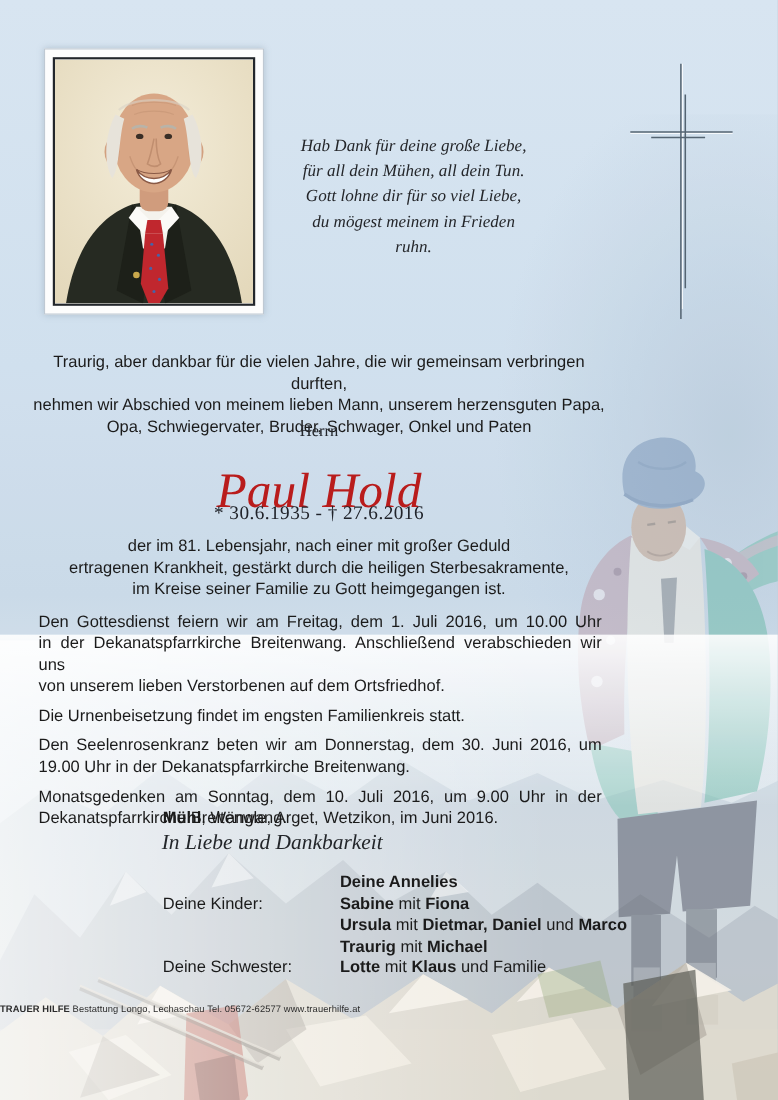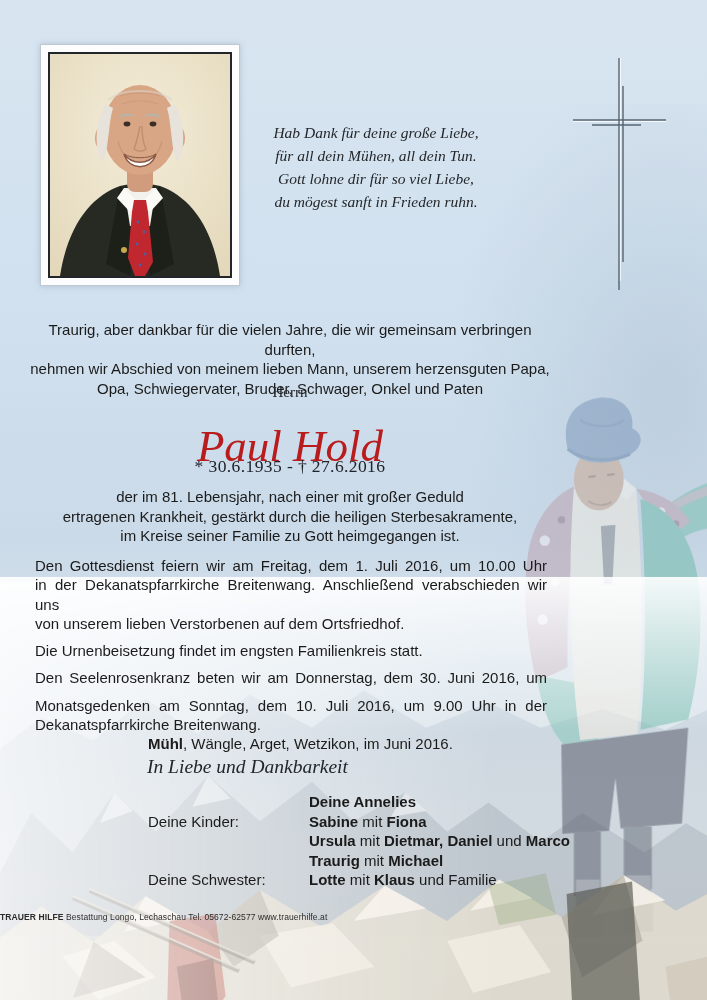--- a/index.html
+++ b/index.html
@@ -223,21 +223,21 @@
         <line x1="61" y1="34" x2="61" y2="210"></line>
         <line x1="11" y1="68" x2="104" y2="68"></line>
         <line x1="30" y1="73" x2="79" y2="73"></line>
       </g>
     </svg>
 
     <div class="poem">
       <div>Hab Dank für deine große Liebe,</div>
       <div>für all dein Mühen, all dein Tun.</div>
       <div>Gott lohne dir für so viel Liebe,</div>
-      <div>du mögest sanft in Frieden ruhn.</div>
+      <div>du mögest meinem in Frieden ruhn.</div>
     </div>
 
     <div class="centerblock intro">
       <div>Traurig, aber dankbar für die vielen Jahre, die wir gemeinsam verbringen durften,</div>
       <div>nehmen wir Abschied von meinem lieben Mann, unserem herzensguten Papa,</div>
       <div>Opa, Schwiegervater, Bruder, Schwager, Onkel und Paten</div>
     </div>
 
     <div class="centerblock salutation">Herrn</div>
     <div class="centerblock deceased-name">Paul Hold</div>
@@ -253,20 +253,21 @@
       <div class="para">
         <div class="jl">Den Gottesdienst feiern wir am Freitag, dem 1. Juli 2016, um 10.00 Uhr</div>
         <div class="jl">in der Dekanatspfarrkirche Breitenwang. Anschließend verabschieden wir uns</div>
         <div class="ll">von unserem lieben Verstorbenen auf dem Ortsfriedhof.</div>
       </div>
       <div class="para">
         <div class="ll">Die Urnenbeisetzung findet im engsten Familienkreis statt.</div>
       </div>
       <div class="para">
         <div class="jl">Den Seelenrosenkranz beten wir am Donnerstag, dem 30. Juni 2016, um</div>
+        <div class="ll">19.00 Uhr in der Dekanatspfarrkirche Breitenwang.</div>
       </div>
       <div class="para">
         <div class="jl">Monatsgedenken am Sonntag, dem 10. Juli 2016, um 9.00 Uhr in der</div>
         <div class="ll">Dekanatspfarrkirche Breitenwang.</div>
       </div>
     </div>
 
     <div class="places"><span class="b">Mühl</span><span>, Wängle, Arget, Wetzikon, im Juni 2016.</span></div>
     <div class="closing">In Liebe und Dankbarkeit</div>
 

